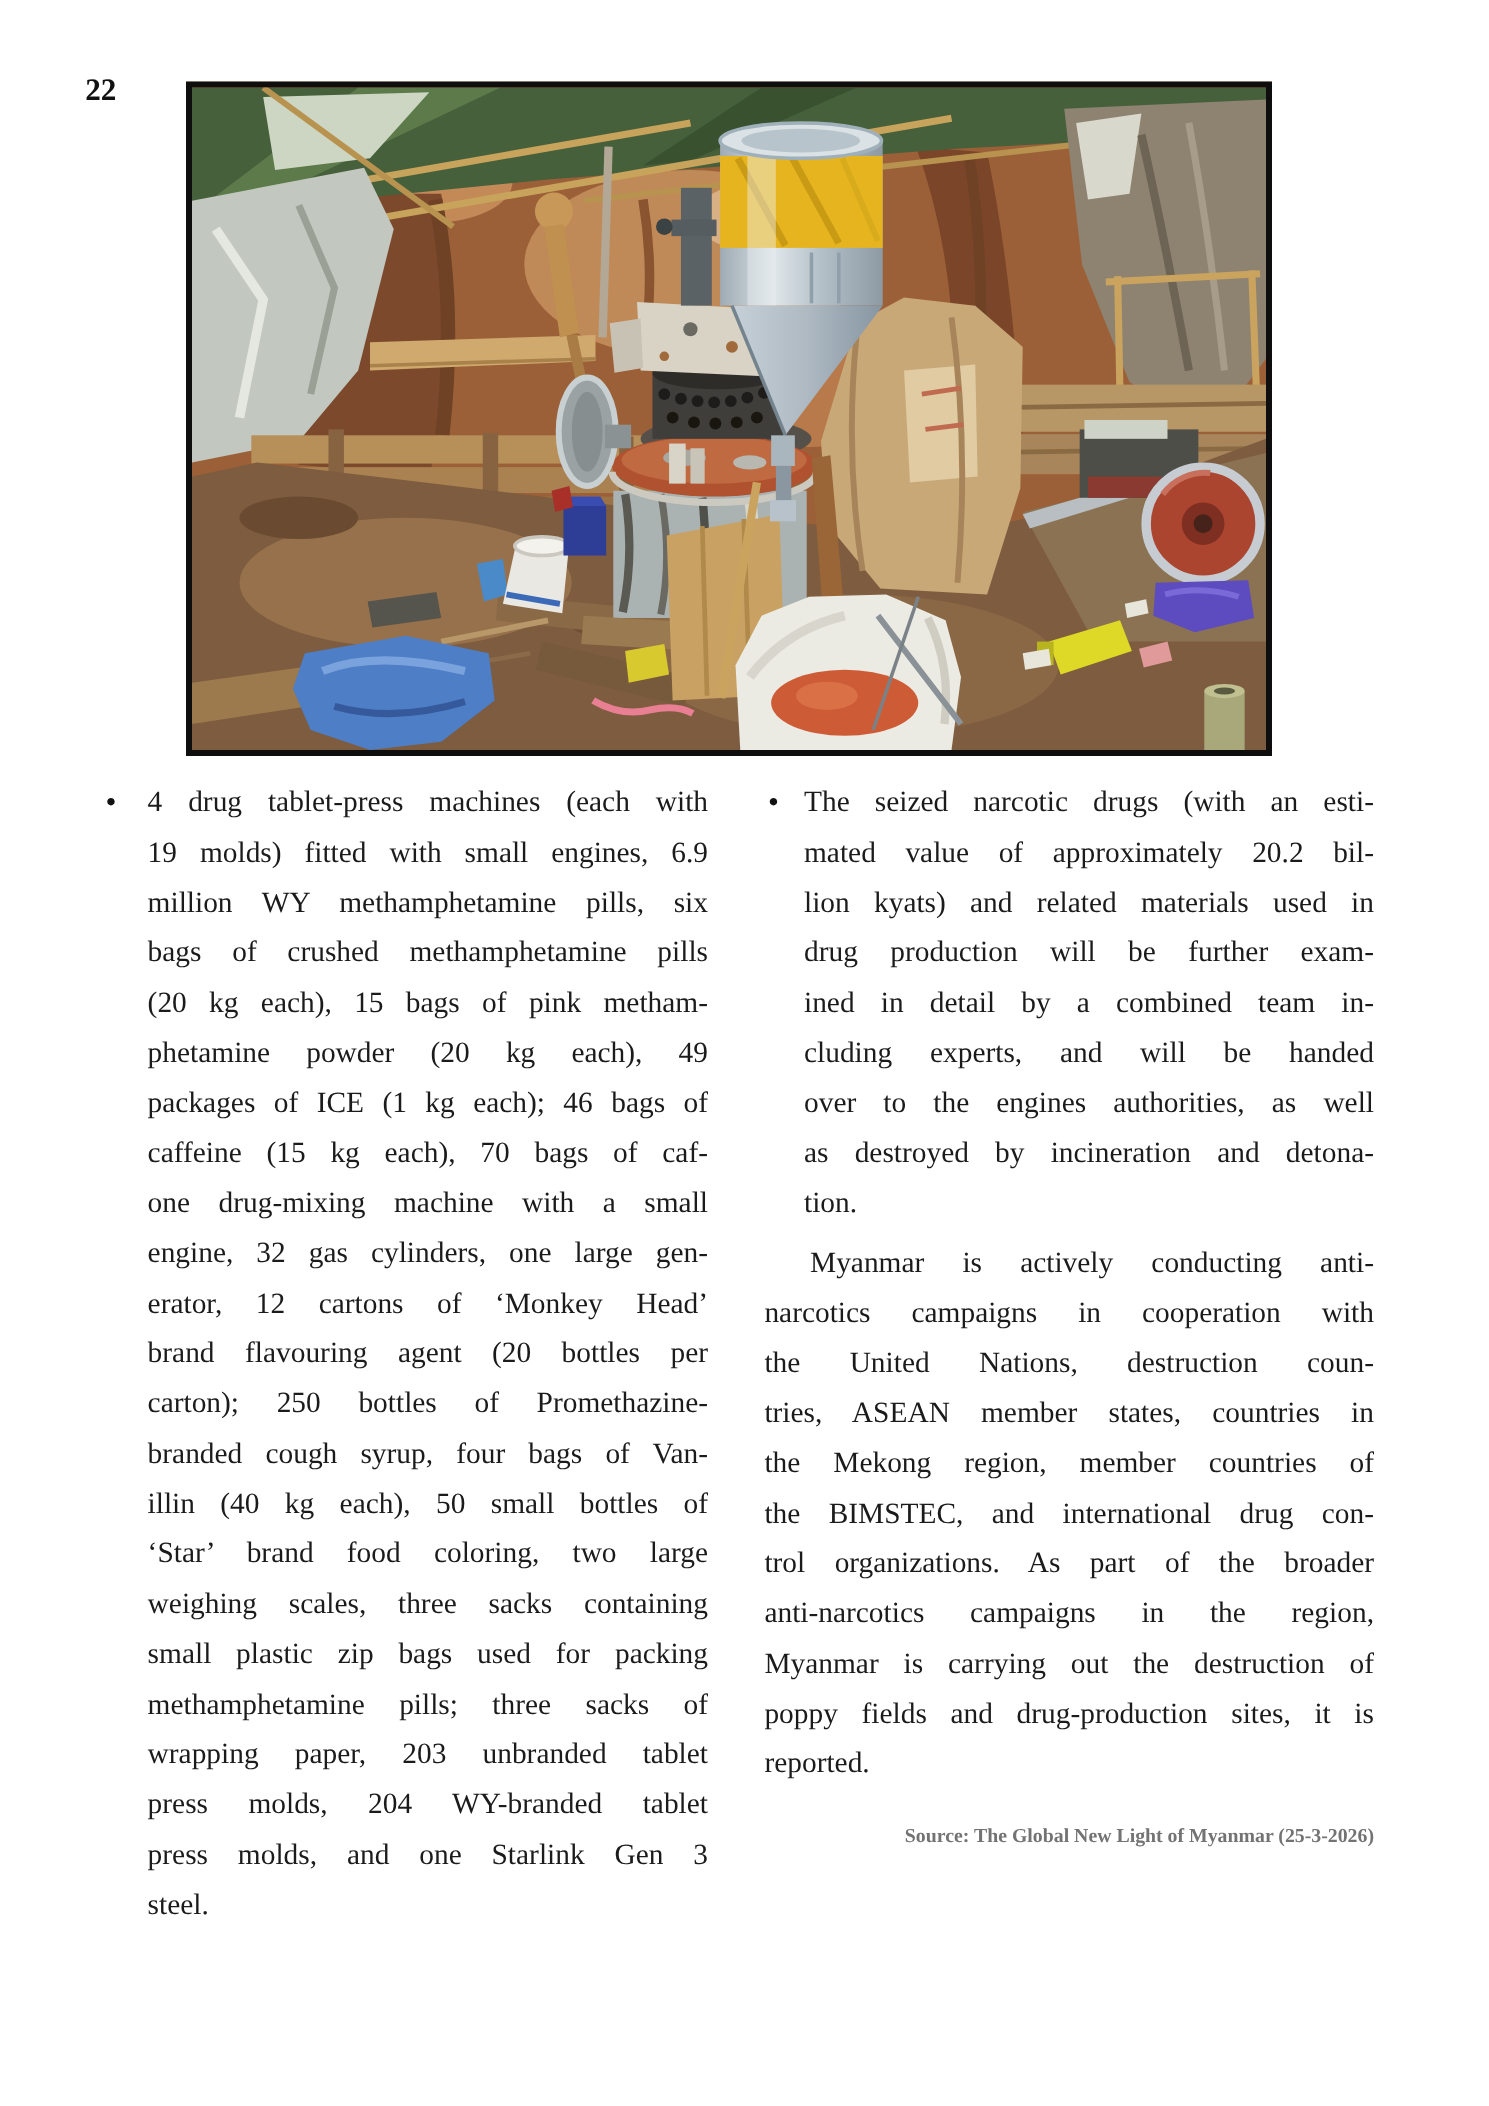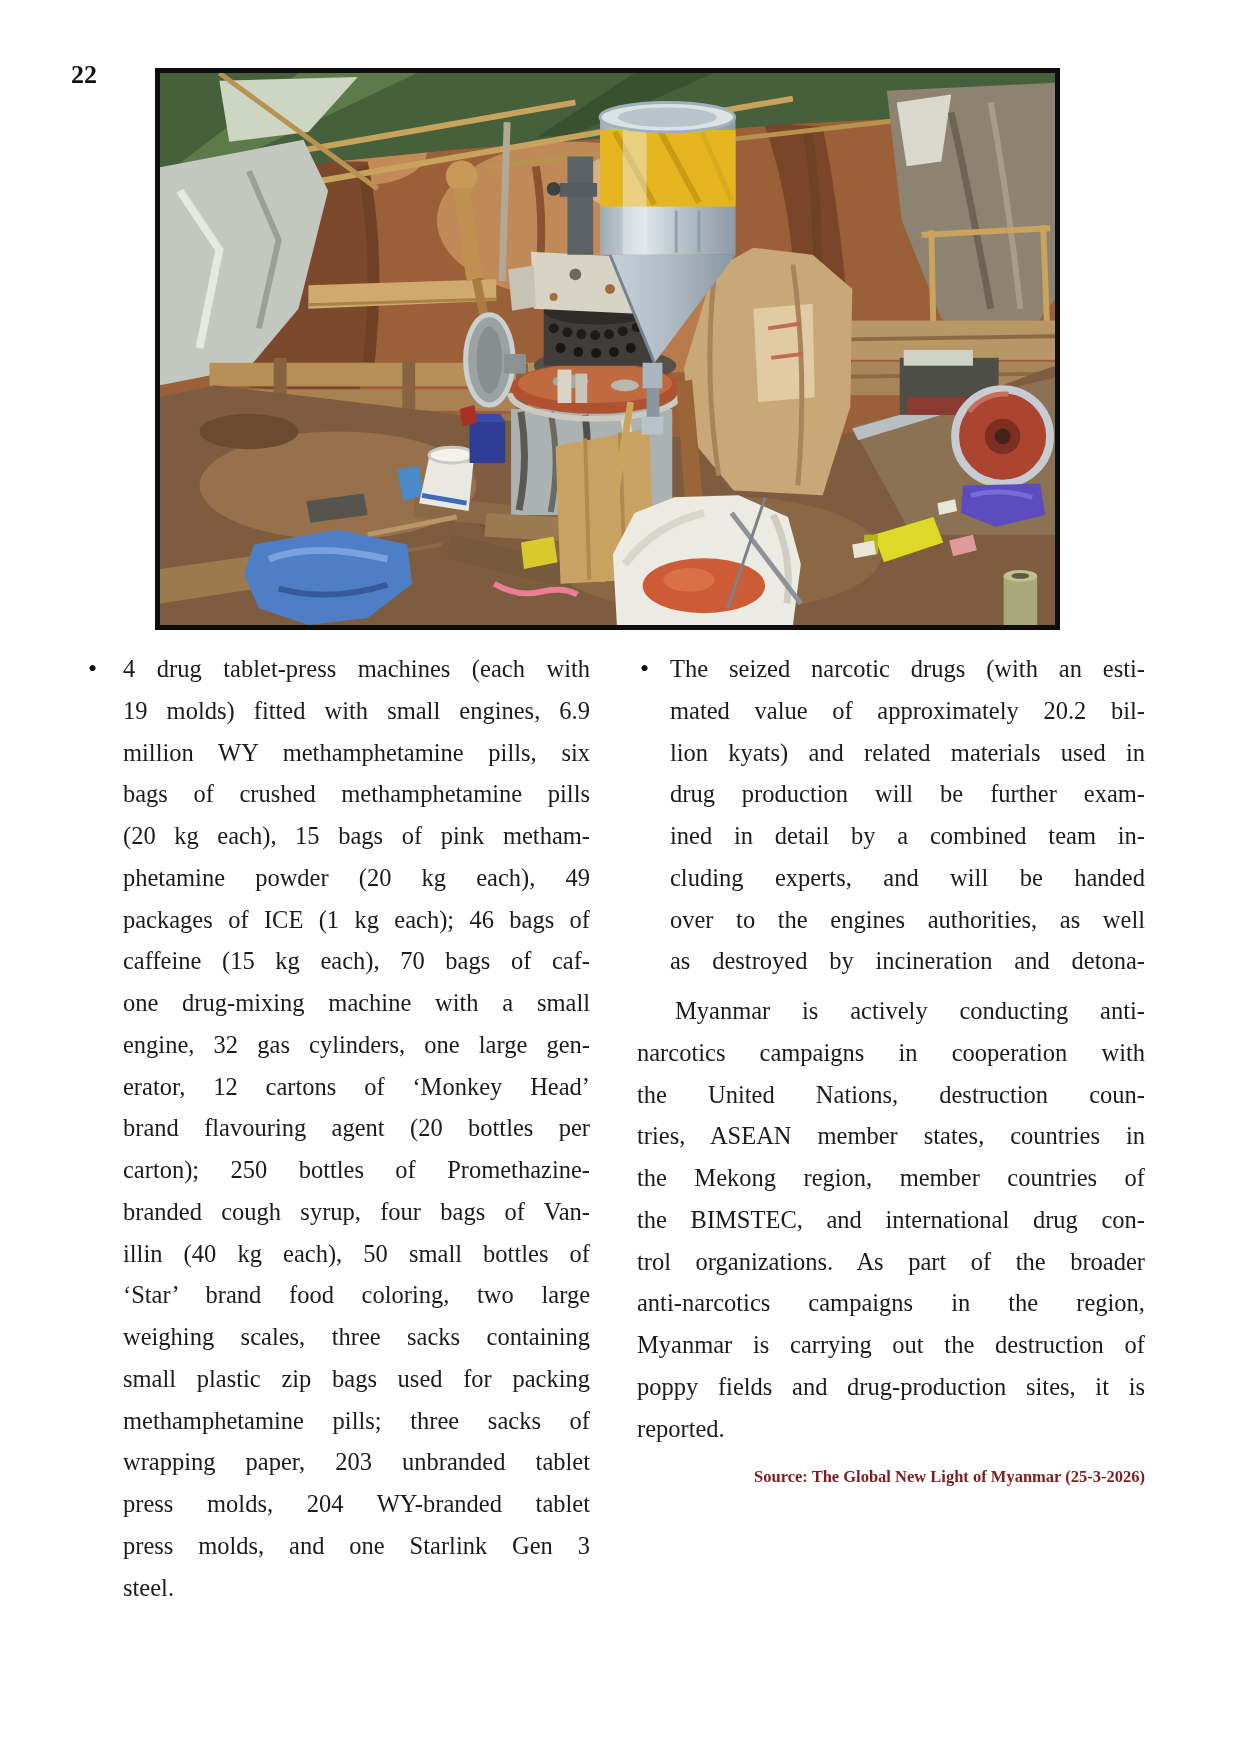--- a/index.html
+++ b/index.html
@@ -28,21 +28,21 @@
   .col-left .bullet{left:-35px;}
   .col-right .bullet{left:3px;}
   .line{
     height:41.75px;line-height:41.75px;overflow:hidden;white-space:nowrap;
     text-align:justify;text-align-last:justify;
   }
   .line.end{text-align-last:left;}
   .para{margin-top:8px;}
   .para .line:first-child{text-indent:38px;}
   .source{
-    margin-top:16px;text-align:right;font-size:16.5px;font-weight:bold;color:#7f1d1d;
+    margin-top:27px;text-align:right;font-size:16.5px;font-weight:bold;color:#737373;
     line-height:24px;
   }
 </style>
 </head>
 <body>
 
 <div class="page">
 
   <div class="pageno">22</div>
 
@@ -315,20 +315,21 @@
       <span class="bullet">•</span>
       <div>
           <div class="line">The seized narcotic drugs (with an esti-</div>
           <div class="line">mated value of approximately 20.2 bil-</div>
           <div class="line">lion kyats) and related materials used in</div>
           <div class="line">drug production will be further exam-</div>
           <div class="line">ined in detail by a combined team in-</div>
           <div class="line">cluding experts, and will be handed</div>
           <div class="line">over to the engines authorities, as well</div>
           <div class="line">as destroyed by incineration and detona-</div>
+          <div class="line end">tion.</div>
         </div>
     </div>
     <div class="para">
         <div class="line">Myanmar is actively conducting anti-</div>
         <div class="line">narcotics campaigns in cooperation with</div>
         <div class="line">the United Nations, destruction coun-</div>
         <div class="line">tries, ASEAN member states, countries in</div>
         <div class="line">the Mekong region, member countries of</div>
         <div class="line">the BIMSTEC, and international drug con-</div>
         <div class="line">trol organizations. As part of the broader</div>

